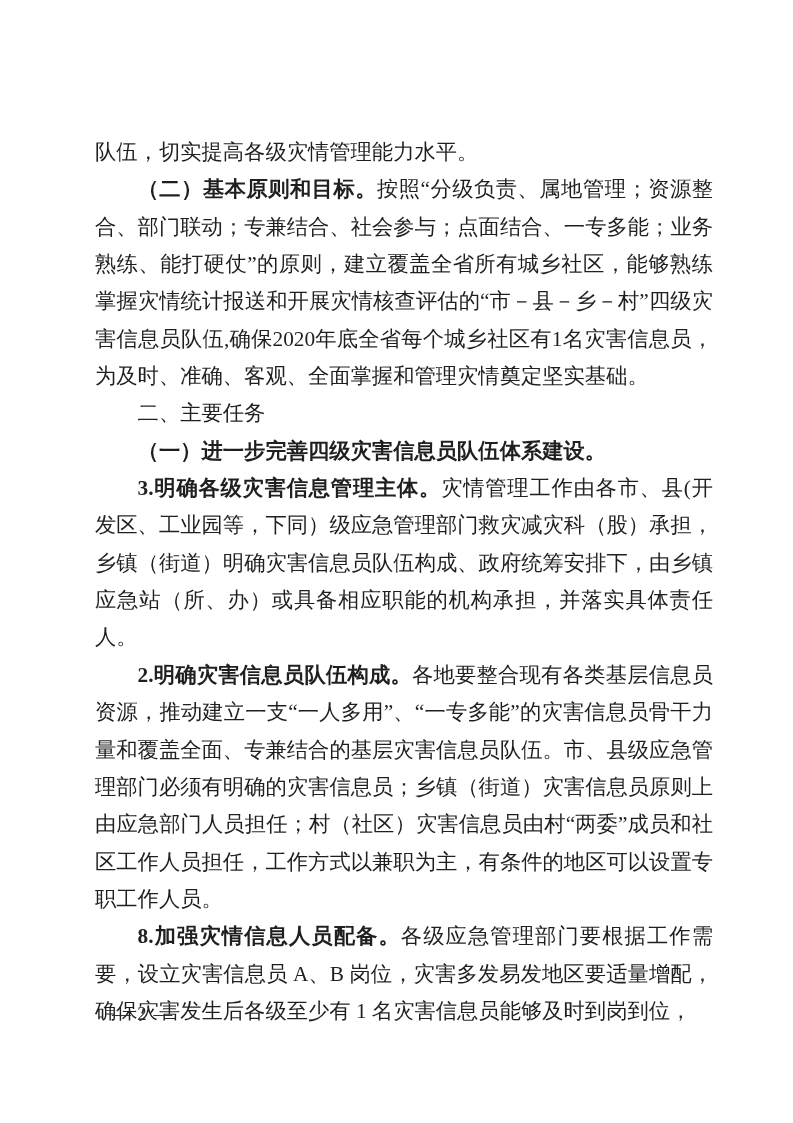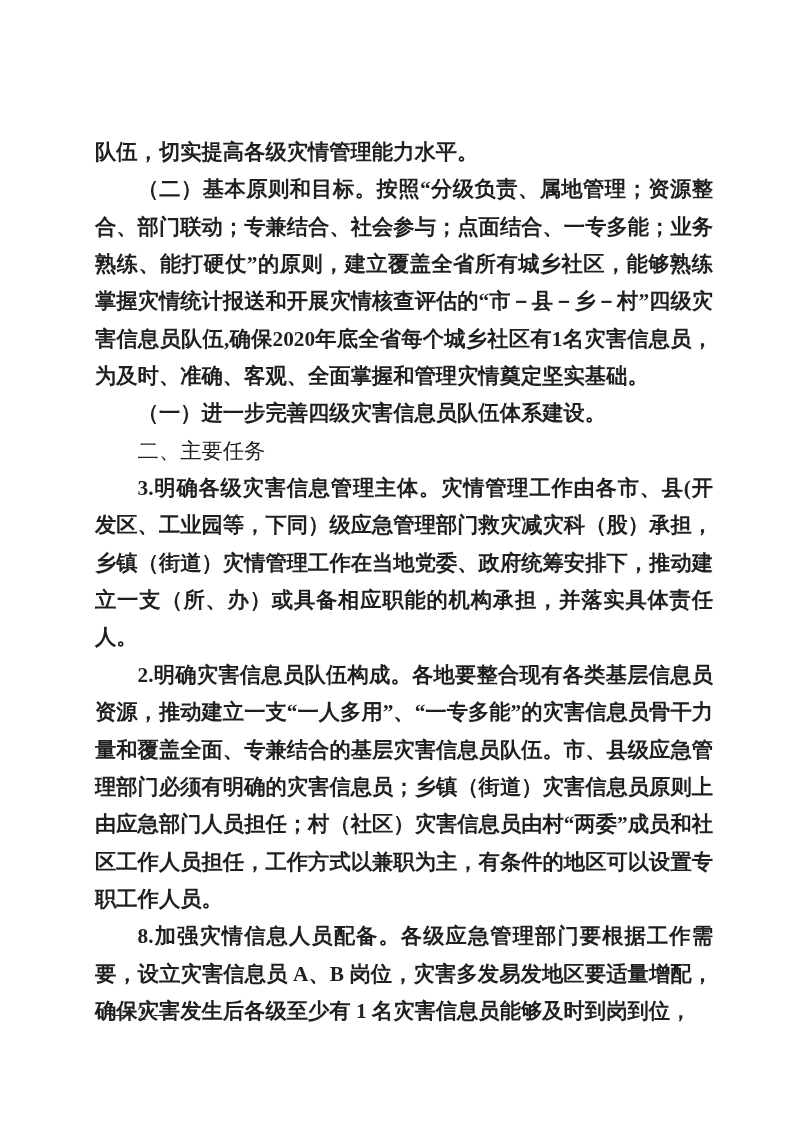--- a/index.html
+++ b/index.html
@@ -33,21 +33,21 @@
     color: #1f1f1f;
     text-align: justify;
     text-justify: inter-ideograph;
     text-indent: 2em;
     word-break: break-all;
   }
   p.no-indent {
     text-indent: 0;
   }
   .run-normal {
-    font-weight: bold;
+    font-weight: normal;
   }
   .run-bold, .run-bold-kaiti {
     font-weight: bold;
   }
   .run-heiti {
     font-family: "Liberation Sans", "DejaVu Sans", sans-serif;
     font-weight: 500;
   }
   .footer {
     position: absolute;
@@ -60,20 +60,20 @@
     letter-spacing: 1px;
   }
 </style>
 </head>
 <body>
 
 <div class="page">
   <div class="text-block">
       <p class="body no-indent"><span class="run-normal">队伍，切实提高各级灾情管理能力水平。</span></p>
       <p class="body"><span class="run-bold-kaiti">（二）基本原则和目标。</span><span class="run-normal">按照“分级负责、属地管理；资源整合、部门联动；专兼结合、社会参与；点面结合、一专多能；业务熟练、能打硬仗”的原则，建立覆盖全省所有城乡社区，能够熟练掌握灾情统计报送和开展灾情核查评估的“市－县－乡－村”四级灾害信息员队伍,确保2020年底全省每个城乡社区有1名灾害信息员，为及时、准确、客观、全面掌握和管理灾情奠定坚实基础。</span></p>
+      <p class="body"><span class="run-heiti">二、主要任务</span></p>
       <p class="body"><span class="run-bold-kaiti">（一）进一步完善四级灾害信息员队伍体系建设。</span></p>
-      <p class="body"><span class="run-heiti">二、主要任务</span></p>
-      <p class="body"><span class="run-bold">3.明确各级灾害信息管理主体。</span><span class="run-normal">灾情管理工作由各市、县(开发区、工业园等，下同）级应急管理部门救灾减灾科（股）承担，乡镇（街道）灾情管理工作在当地党委、政府统筹安排下，推动建立一支（所、办）或具备相应职能的机构承担，并落实具体责任人。</span></p>
+      <p class="body"><span class="run-bold">3.明确各级灾害信息管理主体。</span><span class="run-normal">灾情管理工作由各市、县(开发区、工业园等，下同）级应急管理部门救灾减灾科（股）承担，乡镇（街道）明确灾害信息员队伍构成、政府统筹安排下，由乡镇应急站（所、办）或具备相应职能的机构承担，并落实具体责任人。</span></p>
       <p class="body"><span class="run-bold">2.明确灾害信息员队伍构成。</span><span class="run-normal">各地要整合现有各类基层信息员资源，推动建立一支“一人多用”、“一专多能”的灾害信息员骨干力量和覆盖全面、专兼结合的基层灾害信息员队伍。市、县级应急管理部门必须有明确的灾害信息员；乡镇（街道）灾害信息员原则上由应急部门人员担任；村（社区）灾害信息员由村“两委”成员和社区工作人员担任，工作方式以兼职为主，有条件的地区可以设置专职工作人员。</span></p>
       <p class="body"><span class="run-bold">8.加强灾情信息人员配备。</span><span class="run-normal">各级应急管理部门要根据工作需要，设立灾害信息员 A、B 岗位，灾害多发易发地区要适量增配，确保灾害发生后各级至少有 1 名灾害信息员能够及时到岗到位，</span></p>
     </div>
   <div class="footer">— 2 —</div>
 </div>
 
 </body></html>

